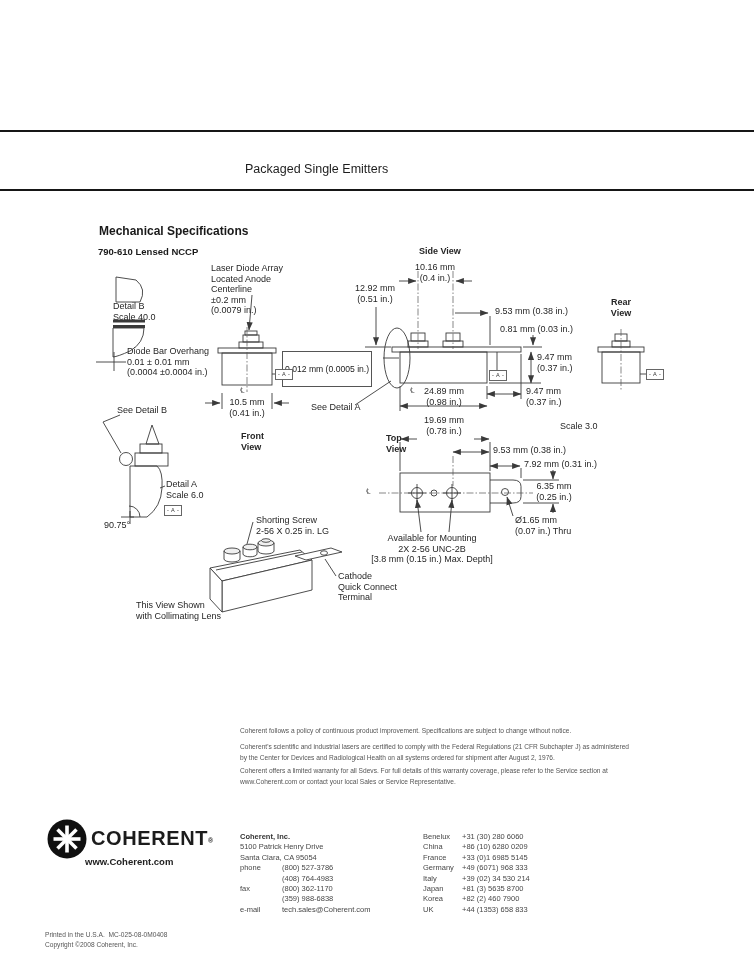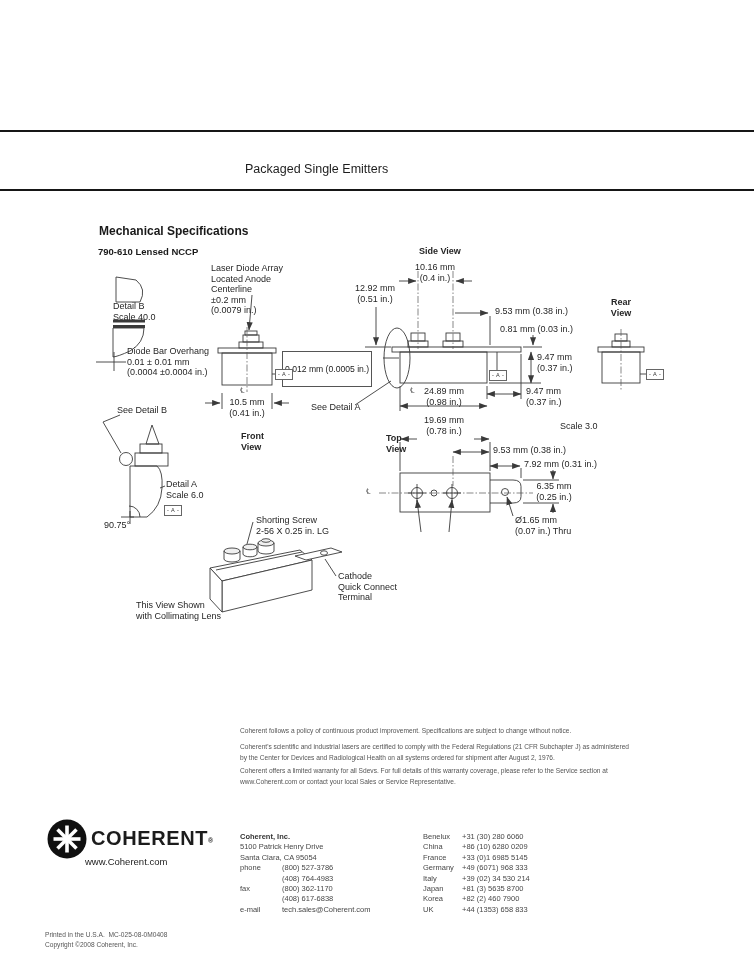--- a/index.html
+++ b/index.html
@@ -13,21 +13,21 @@
   .dimbox{position:absolute;font-size:8.6px;line-height:10px;color:#222;border:1px solid #555;background:#fff;padding:12px 2px;white-space:nowrap}
   .cl{position:absolute;font-size:8px;color:#444}
   .fine{position:absolute;left:240px;font-size:6.6px;line-height:10.5px;color:#555;white-space:pre-line;width:430px}
   .contact{position:absolute;font-size:7.5px;line-height:10.4px;color:#474747}
   .row{display:flex}
   .row .lab{width:42px;flex:none}
   .intl .lab{width:39px;flex:none}
   .legal{position:absolute;font-size:6.6px;line-height:10px;color:#555;white-space:pre}
   .wordmark{position:absolute;font-size:20px;font-weight:bold;letter-spacing:.6px;color:#1c1c1c}
   .reg{font-size:7px;vertical-align:2px}
-  .website{position:absolute;font-size:9.5px;font-weight:normal;color:#222}
+  .website{position:absolute;font-size:9.5px;font-weight:bold;color:#222}
   svg .ln{stroke:#3a3a3a;stroke-width:.9;fill:none}
   svg .cld{stroke:#555;stroke-width:.7;fill:none;stroke-dasharray:7 2 1.5 2}
   svg .solid{fill:#3a3a3a;stroke:none}
   svg .face{fill:#fff;stroke:#3a3a3a;stroke-width:.9}
   svg .post{fill:#f0f0f0;stroke:#3a3a3a;stroke-width:.9}
 </style>
 </head>
 <body>
 
 <div id="page">
@@ -200,20 +200,23 @@
 View</div>
   <div class="lbl c" style="left:406px;top:415px;width:76px">19.69 mm
 (0.78 in.)</div>
   <div class="lbl" style="left:560px;top:421px">Scale 3.0</div>
   <div class="lbl" style="left:493px;top:445px">9.53 mm (0.38 in.)</div>
   <div class="lbl" style="left:524px;top:459px">7.92 mm (0.31 in.)</div>
   <div class="lbl c" style="left:532px;top:481px;width:44px">6.35 mm
 (0.25 in.)</div>
   <div class="lbl" style="left:515px;top:515px;width:66px">Ø1.65 mm
 (0.07 in.) Thru</div>
+  <div class="lbl c" style="left:366px;top:533px;width:132px">Available for Mounting
+2X 2-56 UNC-2B
+[3.8 mm (0.15 in.) Max. Depth]</div>
   <div class="lbl" style="left:256px;top:515px;width:92px">Shorting Screw
 2-56 X 0.25 in. LG</div>
   <div class="lbl" style="left:338px;top:571px;width:70px">Cathode
 Quick Connect
 Terminal</div>
   <div class="lbl" style="left:136px;top:600px;width:104px">This View Shown
 with Collimating Lens</div>
 
   <div class="datum" style="left:275px;top:369px">- A -</div>
   <div class="datum" style="left:489px;top:370px">- A -</div>
@@ -253,21 +256,21 @@
     <div class="row">
         <span class="lab"></span>
         <span>(408) 764-4983</span>
       </div>
     <div class="row">
         <span class="lab">fax</span>
         <span>(800) 362-1170</span>
       </div>
     <div class="row">
         <span class="lab"></span>
-        <span>(408) 617-6838</span>
+        <span>(359) 988-6838</span>
       </div>
     <div class="row">
         <span class="lab">e-mail</span>
         <span>tech.sales@Coherent.com</span>
       </div>
   </div>
 
   <div class="contact intl" style="left:423px;top:832px;width:160px">
     <div class="row">
         <span class="lab">Benelux</span>

